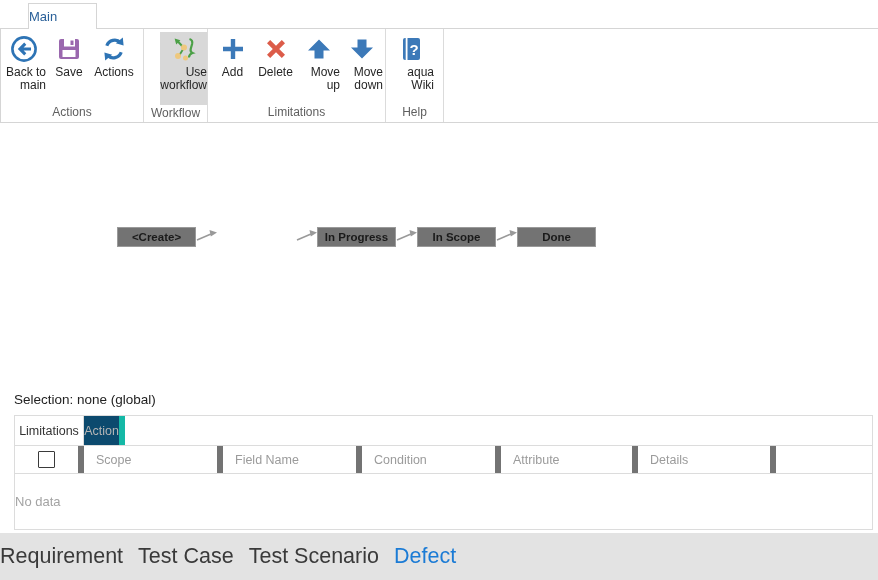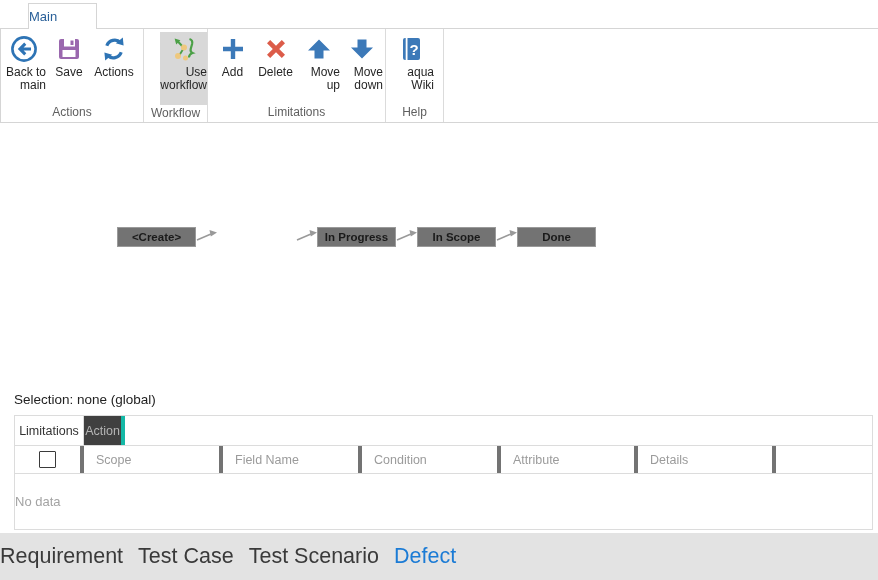--- a/index.html
+++ b/index.html
@@ -53,24 +53,24 @@
   
   .selection-label{position:absolute;left:14px;top:392px;font-size:13.5px;color:#222;}
   
   .panel{
     position:absolute;left:14px;top:415px;width:859px;box-sizing:border-box;
     border:1px solid #dcdcdc;background:#fff;
   }
   .panel-tabs{height:29px;display:flex;border-bottom:1px solid #dcdcdc;font-size:12.5px;}
   .ptab{display:flex;align-items:center;justify-content:center;box-sizing:border-box;}
   .ptab-limitations{width:69px;color:#333;border-right:1px solid #dcdcdc;}
-  .ptab-action{width:41px;color:#b5b5b5;background:#404040;border-right:4px solid #14b8a6;}
+  .ptab-action{width:41px;color:#b5b5b5;background:#0c4a6e;border-right:6px solid #14b8a6;}
   .grid-header{height:27px;display:flex;border-bottom:1px solid #dcdcdc;align-items:stretch;
     color:#9b9b9b;font-size:12.5px;}
-  .gcol{box-sizing:border-box;border-right:4px solid #737373;display:flex;align-items:center;
+  .gcol{box-sizing:border-box;border-right:6px solid #737373;display:flex;align-items:center;
     padding-left:12px;overflow:hidden;white-space:nowrap;}
   .gcol-check{width:69px;justify-content:center;padding-left:0;}
   .gcol-scope{width:139px;}
   .gcol-field{width:139px;}
   .gcol-cond{width:139px;}
   .gcol-attr{width:137px;}
   .gcol-details{width:138px;}
   .gcol-last{flex:1;border-right:none;}
   .checkbox{width:15px;height:15px;border:1.6px solid #3a3a3a;background:#fff;border-radius:1px;}
   .grid-body{height:55px;display:flex;align-items:center;justify-content:flex-start;

